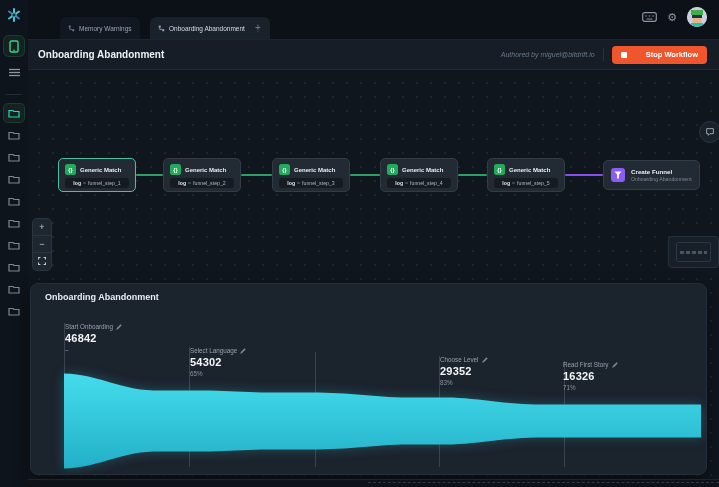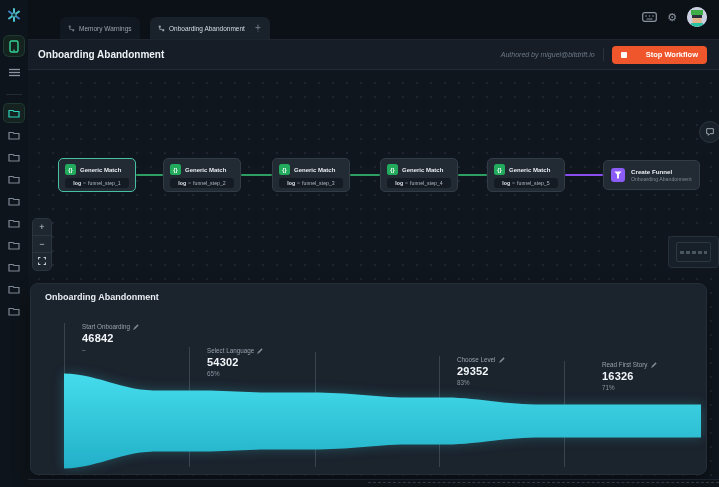--- a/index.html
+++ b/index.html
@@ -65,25 +65,25 @@
 
   .fab{position:absolute;left:671px;top:51px;width:22px;height:22px;border-radius:50%;background:#19212b;border:1px solid #2b3540;display:flex;align-items:center;justify-content:center;cursor:pointer;}
 
   .minimap{position:absolute;left:640px;top:166px;width:51px;height:32px;background:#171f28;border:1px solid #27313c;border-radius:4px;cursor:pointer;}
   .minimap .inner{position:absolute;inset:5px 7px;border:1px solid #2c3744;border-radius:2px;}
   .minimap .dashes{height:2.5px;margin:8px 3px 0 3px;background:repeating-linear-gradient(90deg,#49555f 0 3.5px,transparent 3.5px 6px);}
 
   
   .panel{position:absolute;left:2px;top:213px;width:677px;height:192px;background:#1b232d;border:1px solid #242e39;border-radius:8px;box-shadow:0 8px 18px rgba(0,0,0,.45);overflow:hidden;}
   .panel-title{position:absolute;left:14px;top:8px;font-size:9px;font-weight:bold;color:#e9eef3;}
-  .stage{position:absolute;padding-left:18px;}
+  .stage{position:absolute;padding-left:1px;}
   .stage .lrow{display:flex;align-items:center;gap:3px;font-size:6.3px;color:#97a1ad;white-space:nowrap;}
   .stage .val{margin-top:2px;font-size:11px;font-weight:bold;color:#f2f6f9;letter-spacing:.2px;}
   .stage .pct{margin-top:2px;font-size:6.3px;color:#8a94a0;}
-  .s0{left:33px;top:39px}.s1{left:158px;top:63px}.s2{left:284px;top:68px}.s3{left:408px;top:72px}.s4{left:553px;top:77px}
+  .s0{left:33px;top:39px}.s1{left:158px;top:63px}.s2{left:284px;top:68px}.s3{left:408px;top:72px}.s4{left:531px;top:77px}
   .sline{position:absolute;width:1px;background:#39434f;}
   .l0{left:33px;top:39px;height:144px}.l1{left:158px;top:63px;height:120px}.l2{left:284px;top:68px;height:115px}.l3{left:408px;top:72px;height:111px}.l4{left:533px;top:77px;height:106px}
   .funnel-svg{position:absolute;left:33px;top:75px;filter:drop-shadow(0 0 6px rgba(69,220,236,.25));}
   .pencil{cursor:pointer;}
 
   .bottom-strip{position:absolute;left:0;right:0;bottom:0;height:7px;background:#0d1319;border-top:1px solid #1c252f;}
   .bottom-strip .dotted{position:absolute;left:340px;right:0;top:2px;border-top:1px dashed #2e3945;}
 </style>
 </head>
 <body>

